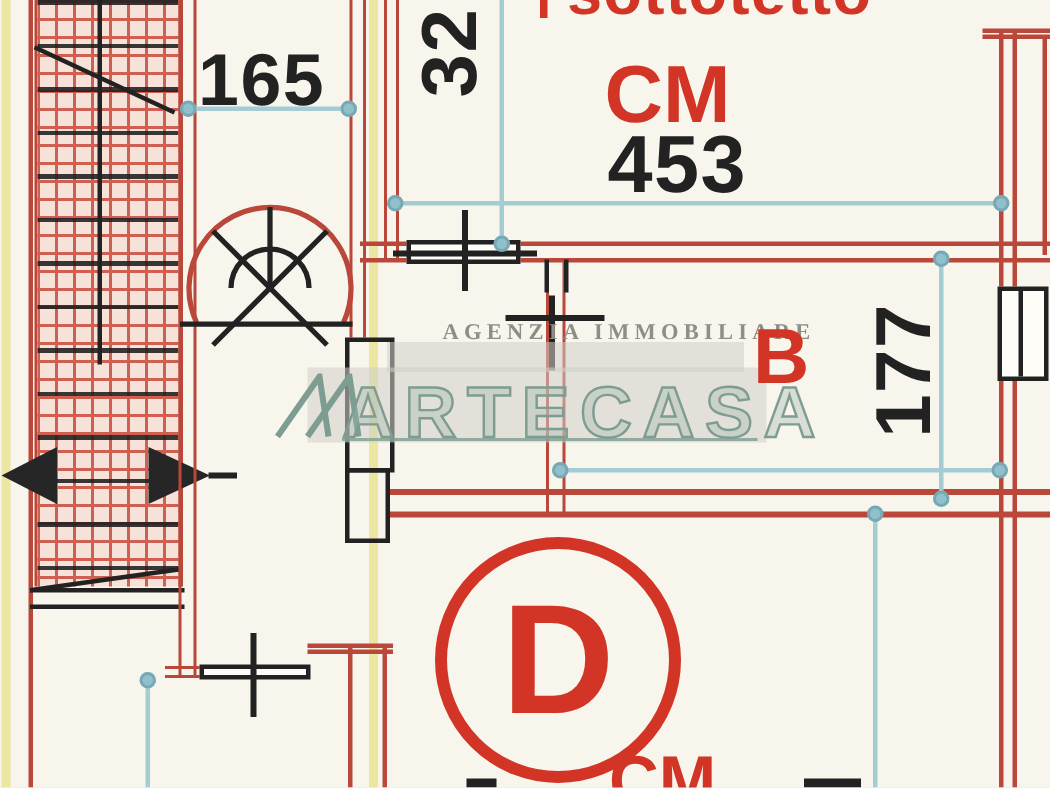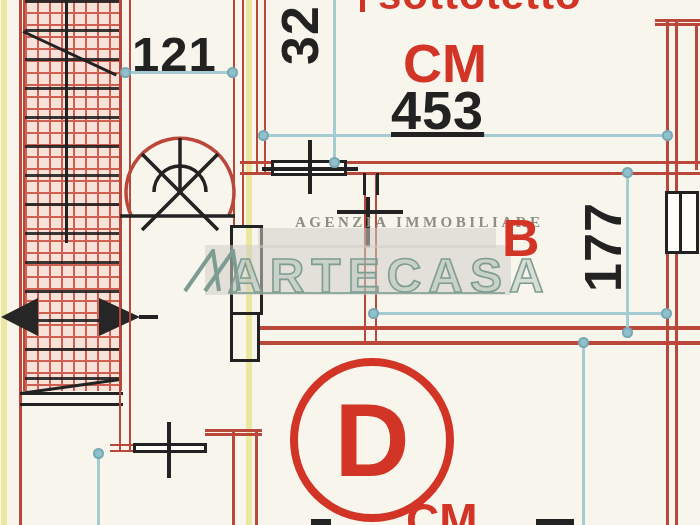--- a/index.html
+++ b/index.html
@@ -127,22 +127,22 @@
 
   <div class="abs dimv" style="left:97px;top:453px;height:72px;"></div>
   <div class="abs dot" style="left:93px;top:448px;"></div>
 
   <div class="abs dimv" style="left:582px;top:342px;height:183px;"></div>
   <div class="abs dot" style="left:578px;top:337px;"></div>
 
   <div class="abs red" style="left:378px;top:-26px;font-size:42px;letter-spacing:1px;">sottotetto</div>
   <div class="abs" style="left:360px;top:0;width:5px;height:12px;background:var(--label-red);"></div>
   <div class="abs red" style="left:403px;top:36px;font-size:54px;">CM</div>
-  <div class="abs num" style="left:391px;top:83px;font-size:54px;text-decoration:underline;">453</div>
-  <div class="abs num" style="left:132px;top:30px;font-size:49px;">121</div>
+  <div class="abs num" style="left:405px;top:83px;font-size:54px;">453</div>
+  <div class="abs num" style="left:132px;top:30px;font-size:49px;">165</div>
   <div class="abs num rot" style="left:265px;top:7px;width:70px;height:56px;font-size:52px;">32</div>
   <div class="abs red" style="left:502px;top:212px;font-size:52px;">B</div>
   <div class="abs num rot" style="left:548px;top:219px;width:110px;height:56px;font-size:52px;">177</div>
 
   <div class="abs circleD" style="left:290px;top:358px;">
     <span class="red" style="font-size:104px;">D</span>
   </div>
   <div class="abs red" style="left:406px;top:497px;font-size:46px;">CM</div>
 
   <div class="abs bar" style="left:311px;top:519px;width:20px;height:6px;"></div>

